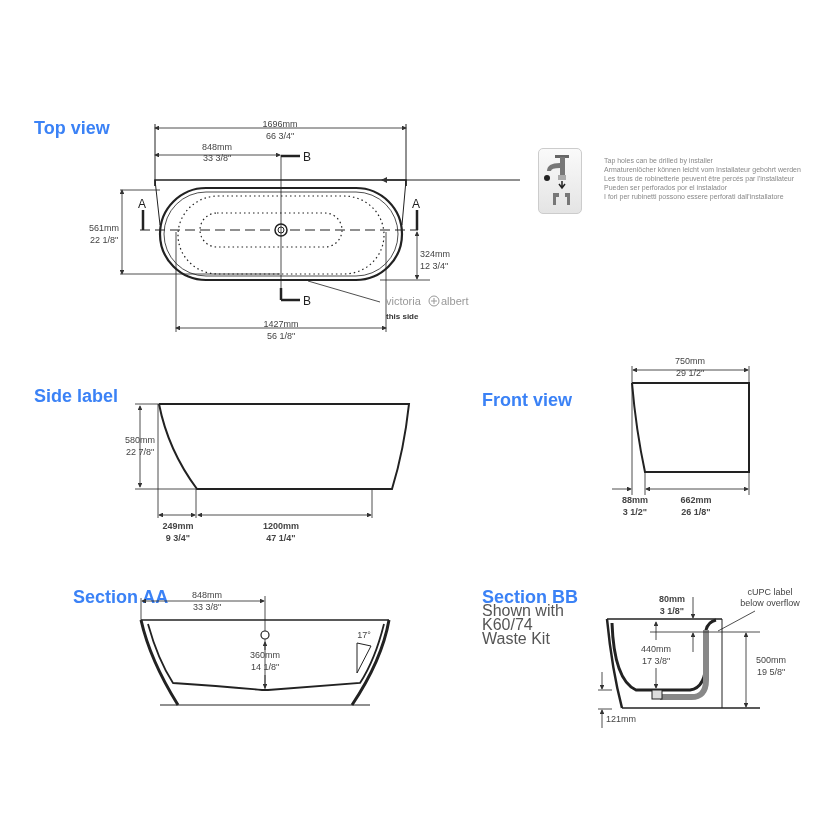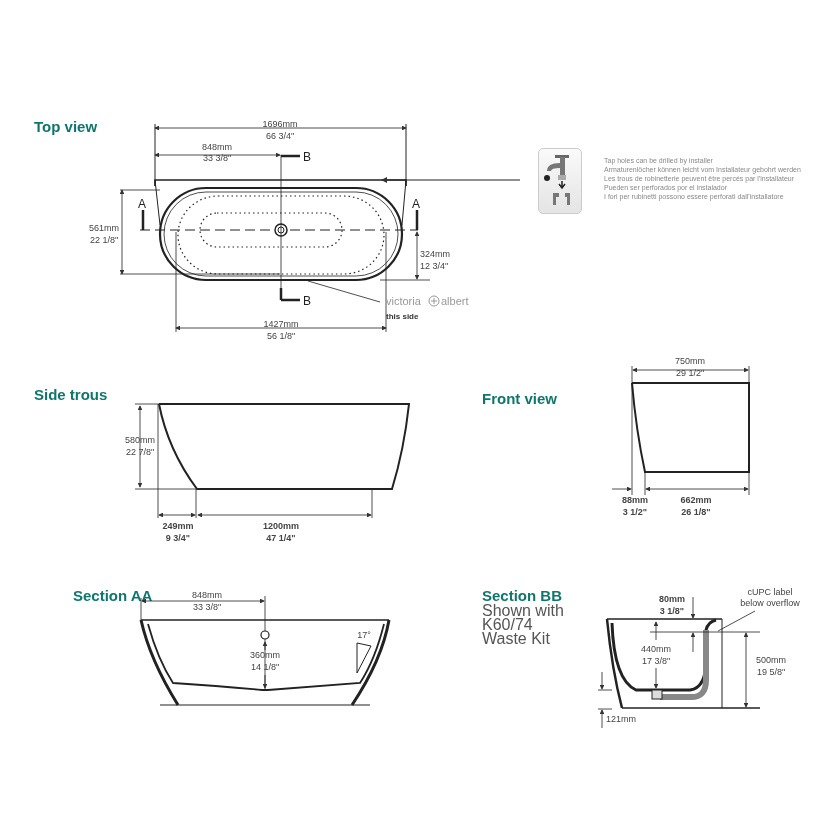--- a/index.html
+++ b/index.html
@@ -1,29 +1,29 @@
 <!DOCTYPE html>
 <html><head>
   <meta charset="utf-8">
   <style>
     html, body { margin: 0; padding: 0; background: #ffffff; }
     body { width: 840px; height: 840px; position: relative; overflow: hidden;
            font-family: "Liberation Sans", sans-serif; color: #333; }
-    .title { position: absolute; font-size: 15px; font-weight: bold; color: #0f766e; }
+    .title { position: absolute; font-size: 18px; font-weight: bold; color: #3b82f6; }
     .sub { position: absolute; font-size: 16px; color: #555; line-height: 14px; }
     .dim { font-family: "Liberation Sans", sans-serif; font-size: 9px; fill: #444; }
     .lbl { font-family: "Liberation Sans", sans-serif; font-size: 12px; fill: #222; }
     .note { position: absolute; font-size: 7px; color: #888; line-height: 9px; }
     svg { position: absolute; left: 0; top: 0; }
   </style>
 </head>
 <body>
 
 <div class="title" style="left:34px;top:118px;">Top view</div>
-<div class="title" style="left:34px;top:386px;">Side trous</div>
+<div class="title" style="left:34px;top:386px;">Side label</div>
 <div class="title" style="left:482px;top:390px;">Front view</div>
 <div class="title" style="left:34px;top:587px;margin-left:39px;">Section AA</div>
 <div class="title" style="left:482px;top:587px;">Section BB</div>
 <div class="sub" style="left:482px;top:604px;">
   <div>Shown with</div>
   <div>K60/74</div>
   <div>Waste Kit</div>
 </div>
 
 <div style="position:absolute;left:538px;top:148px;">

